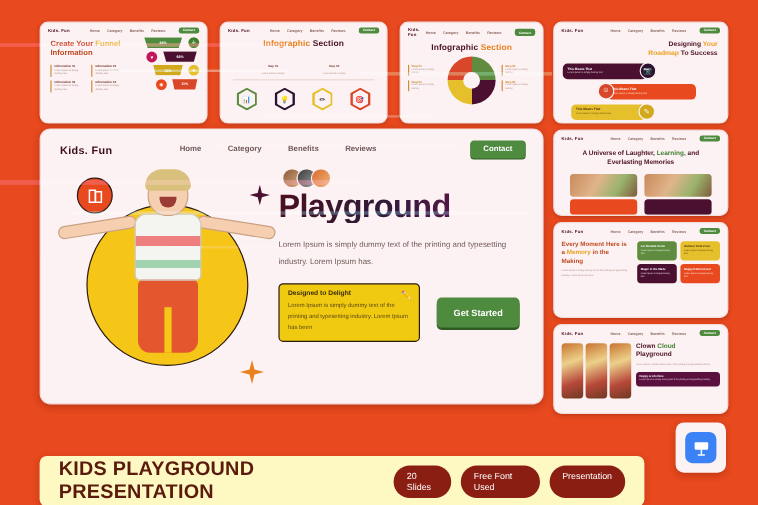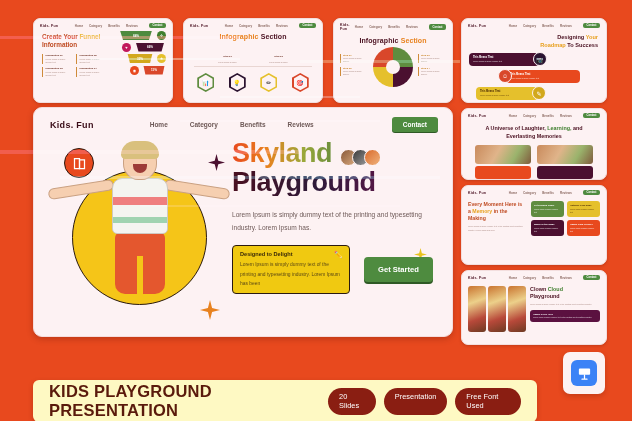--- a/index.html
+++ b/index.html
@@ -494,21 +494,20 @@
           </svg>
       </div>
       <div class="spark" style="left:166px;top:168px">
         <svg width="20" height="20" viewBox="0 0 24 24">
             <path d="M12 0 L14.5 9.5 L24 12 L14.5 14.5 L12 24 L9.5 14.5 L0 12 L9.5 9.5 Z" fill="#E8821E"></path>
           </svg>
       </div>
 
       <div class="hero-right">
         <div>
-          <span class="h-title1">Skyland</span>
           <span class="avatars">
             <span style="background:linear-gradient(135deg,#8a5a3b,#d8a97c)"></span>
             <span style="background:linear-gradient(135deg,#3a3a3a,#9b9b9b)"></span>
             <span style="background:linear-gradient(135deg,#d96a2b,#f0b37c)"></span>
           </span>
         </div>
         <div class="h-title2">Playground</div>
         <div class="h-desc">Lorem Ipsum is simply dummy text of the printing and typesetting industry. Lorem Ipsum has.</div>
         <div class="h-cta">
           <div class="y-card">
@@ -519,22 +518,22 @@
           <div class="g-btn">Get Started</div>
         </div>
       </div>
     </div>
   </div>
 
   <div id="bottombar">
     <h1>KIDS PLAYGROUND PRESENTATION</h1>
     <div class="badges">
       <span class="badge">20 Slides</span>
+      <span class="badge">Free Font Used</span>
       <span class="badge">Presentation</span>
-      <span class="badge">Free Font Used</span>
     </div>
   </div>
   <div id="appbox">
     <div class="appicon">
       <svg width="15" height="15" viewBox="0 0 24 24" fill="none" stroke="#fff" stroke-width="2" stroke-linecap="round">
         <rect x="3" y="4" width="18" height="10" rx="1.5" fill="#fff" stroke="none"></rect>
         <path d="M12 14v5M8 21h8" stroke="#fff"></path>
       </svg>
     </div>
   </div>

